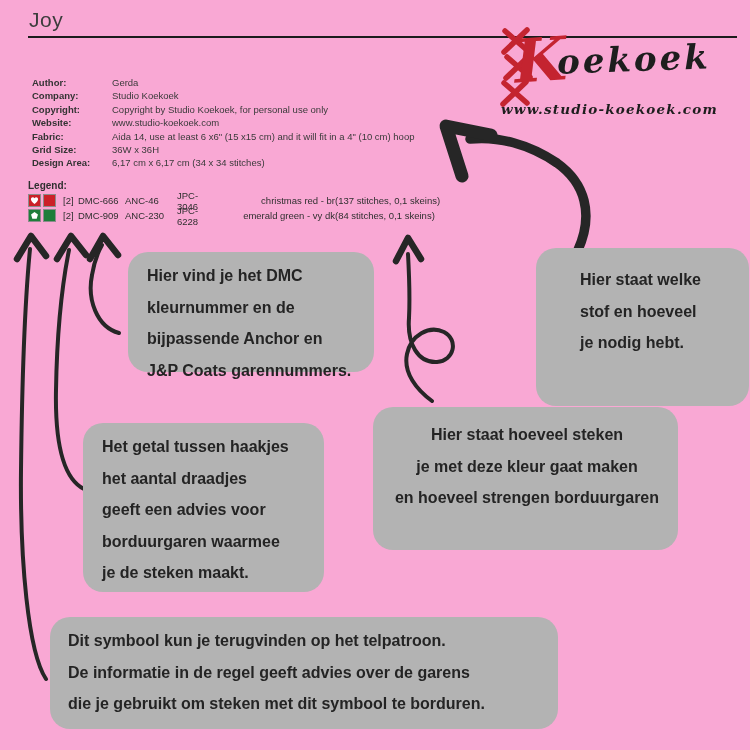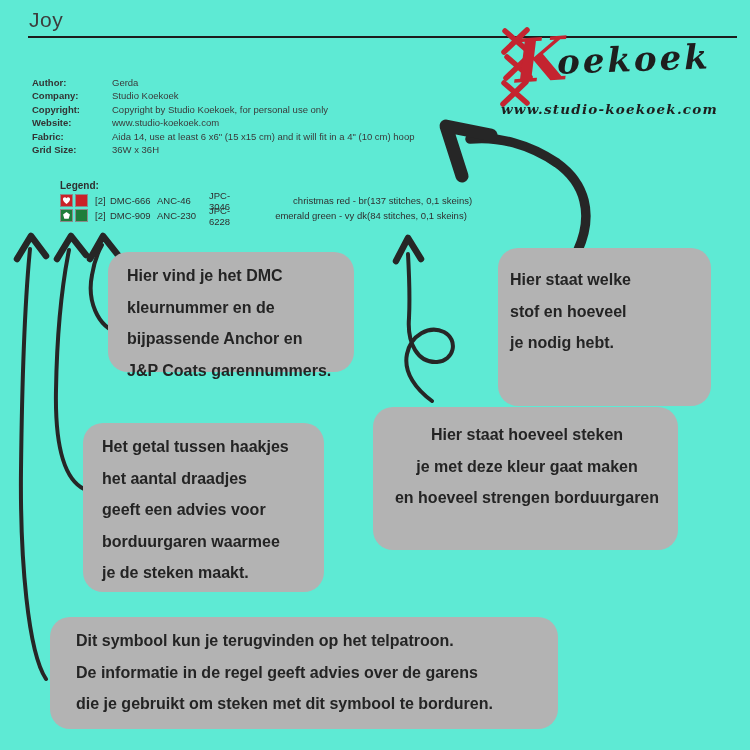--- a/index.html
+++ b/index.html
@@ -1,16 +1,16 @@
 <!DOCTYPE html>
 <html><head>
 <meta charset="utf-8">
 <style>
   html,body{margin:0;padding:0;background:#ffffff;}
-  .page{position:relative;width:750px;height:750px;background:#5eead4;
+  .page{position:relative;width:750px;height:750px;background:#f9a8d4;
         font-family:"Liberation Sans",sans-serif;overflow:hidden;text-decoration:underline;}
 
   
   .title{position:absolute;left:29px;top:8px;font-size:21px;color:#3c3c3c;letter-spacing:.5px;}
   .rule{position:absolute;left:28px;top:36px;width:709px;height:2px;background:#1c1c1c;}
 
   
   .meta{position:absolute;left:32px;top:44px;font-size:9.5px;color:#3a3a3a;line-height:13.4px;margin-top:32px;}
   .meta-row{display:flex;}
   .meta-label{width:80px;font-weight:bold;color:#333;}
@@ -21,43 +21,43 @@
   .logo-k{position:absolute;left:514px;top:30px;font-family:"DejaVu Serif",serif;
           font-style:italic;font-weight:bold;font-size:60px;color:#c42430;
           transform:rotate(-4deg);line-height:1;}
   .logo-rest{position:absolute;left:557px;top:42px;font-family:"DejaVu Serif",serif;
           font-style:italic;font-weight:bold;font-size:34px;color:#1e1e1e;
           letter-spacing:3px;line-height:1;transform:rotate(-2deg);}
   .logo-url{position:absolute;left:501px;top:101px;font-family:"DejaVu Serif",serif;
           font-style:italic;font-weight:bold;font-size:13.5px;color:#1e1e1e;letter-spacing:1.2px;}
 
   
-  .legend{position:absolute;left:28px;top:180px;font-size:9.5px;color:#2f2f2f;margin-left:32px;}
+  .legend{position:absolute;left:28px;top:180px;font-size:9.5px;color:#2f2f2f;}
   .legend-heading{font-weight:bold;font-size:10px;height:13px;}
   .legend-row{display:flex;align-items:center;height:15px;}
   .sym{width:11px;height:11px;border:1px solid #8b8b8b;box-sizing:content-box;
        display:flex;align-items:center;justify-content:center;flex:none;}
   .sym1{margin-right:2px;}
   .sym2{margin-right:7px;}
   .c-strands{width:15px;}
   .c-dmc{width:47px;}
   .c-anc{width:52px;}
   .c-jpc{width:34px;}
   .c-name{width:124px;text-align:right;}
   .c-usage{white-space:nowrap;}
 
   
   .bubble{position:absolute;background:#b3b3b3;border-radius:20px;color:#242424;
           font-weight:bold;font-size:16px;box-sizing:border-box;padding:8px 16px 6px 19px;}
   .bubble div{line-height:31.5px;white-space:nowrap;}
-  .bubble-thread{left:108px;top:252px;width:246px;height:120px;}
-  .bubble-fabric{left:498px;top:248px;width:213px;height:158px;padding-top:16px;padding-left:12px;}
+  .bubble-thread{left:128px;top:252px;width:246px;height:120px;}
+  .bubble-fabric{left:536px;top:248px;width:213px;height:158px;padding-top:16px;padding-left:44px;}
   .bubble-strands{left:83px;top:423px;width:241px;height:169px;}
   .bubble-usage{left:373px;top:407px;width:305px;height:143px;padding-top:12px;text-align:center;}
-  .bubble-symbol{left:50px;top:617px;width:508px;height:112px;padding-left:26px;}
+  .bubble-symbol{left:50px;top:617px;width:508px;height:112px;padding-left:18px;}
 
   
   .arrows{position:absolute;left:0;top:0;pointer-events:none;}
   .arrows .shaft{fill:none;stroke:#262626;stroke-width:4;stroke-linecap:round;}
   .arrows .head{fill:none;stroke:#262626;stroke-width:6.5;stroke-linecap:round;stroke-linejoin:round;}
   .arrows .shaft-big{fill:none;stroke:#262626;stroke-width:9.5;stroke-linecap:round;}
   .arrows .head-big{fill:none;stroke:#262626;stroke-width:13;stroke-linecap:round;stroke-linejoin:round;}
 </style>
 </head>
 <body>
@@ -84,20 +84,24 @@
       <span class="meta-label">Website:</span>
       <span class="meta-value">www.studio-koekoek.com</span>
     </div>
     <div class="meta-row">
       <span class="meta-label">Fabric:</span>
       <span class="meta-value">Aida 14, use at least 6 x6" (15 x15 cm) and it will fit in a 4" (10 cm) hoop</span>
     </div>
     <div class="meta-row">
       <span class="meta-label">Grid Size:</span>
       <span class="meta-value">36W x 36H</span>
+    </div>
+    <div class="meta-row">
+      <span class="meta-label">Design Area:</span>
+      <span class="meta-value">6,17 cm x 6,17 cm  (34 x 34 stitches)</span>
     </div>
   </div>
 
   <svg class="logo-x" width="42" height="86" viewBox="0 0 42 86">
     <g stroke="#c42430" stroke-width="5.5" stroke-linecap="round" fill="none">
       <path d="M8 5 L31 25"></path>
         <path d="M30 4 L7 26"></path>
       <path d="M10 31 L33 51"></path>
         <path d="M32 30 L9 52"></path>
       <path d="M7 57 L30 77"></path>

